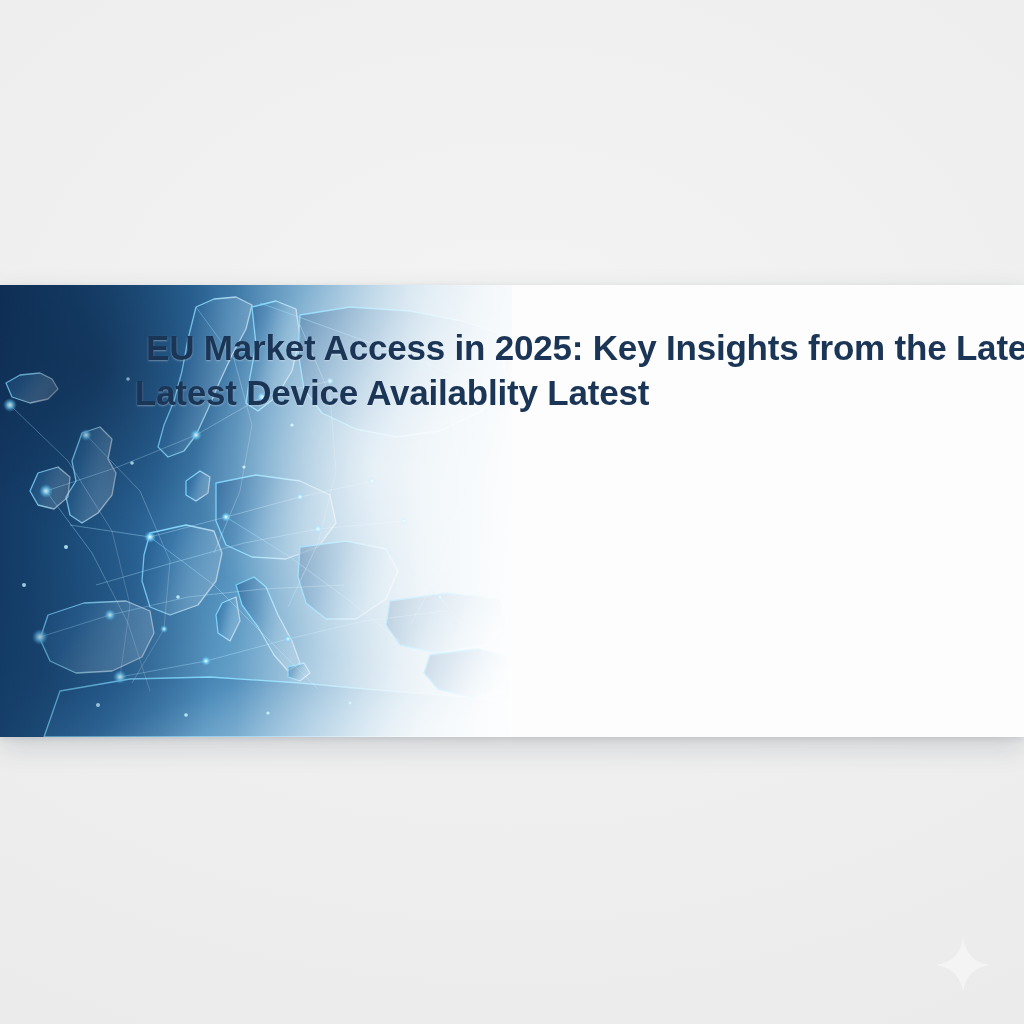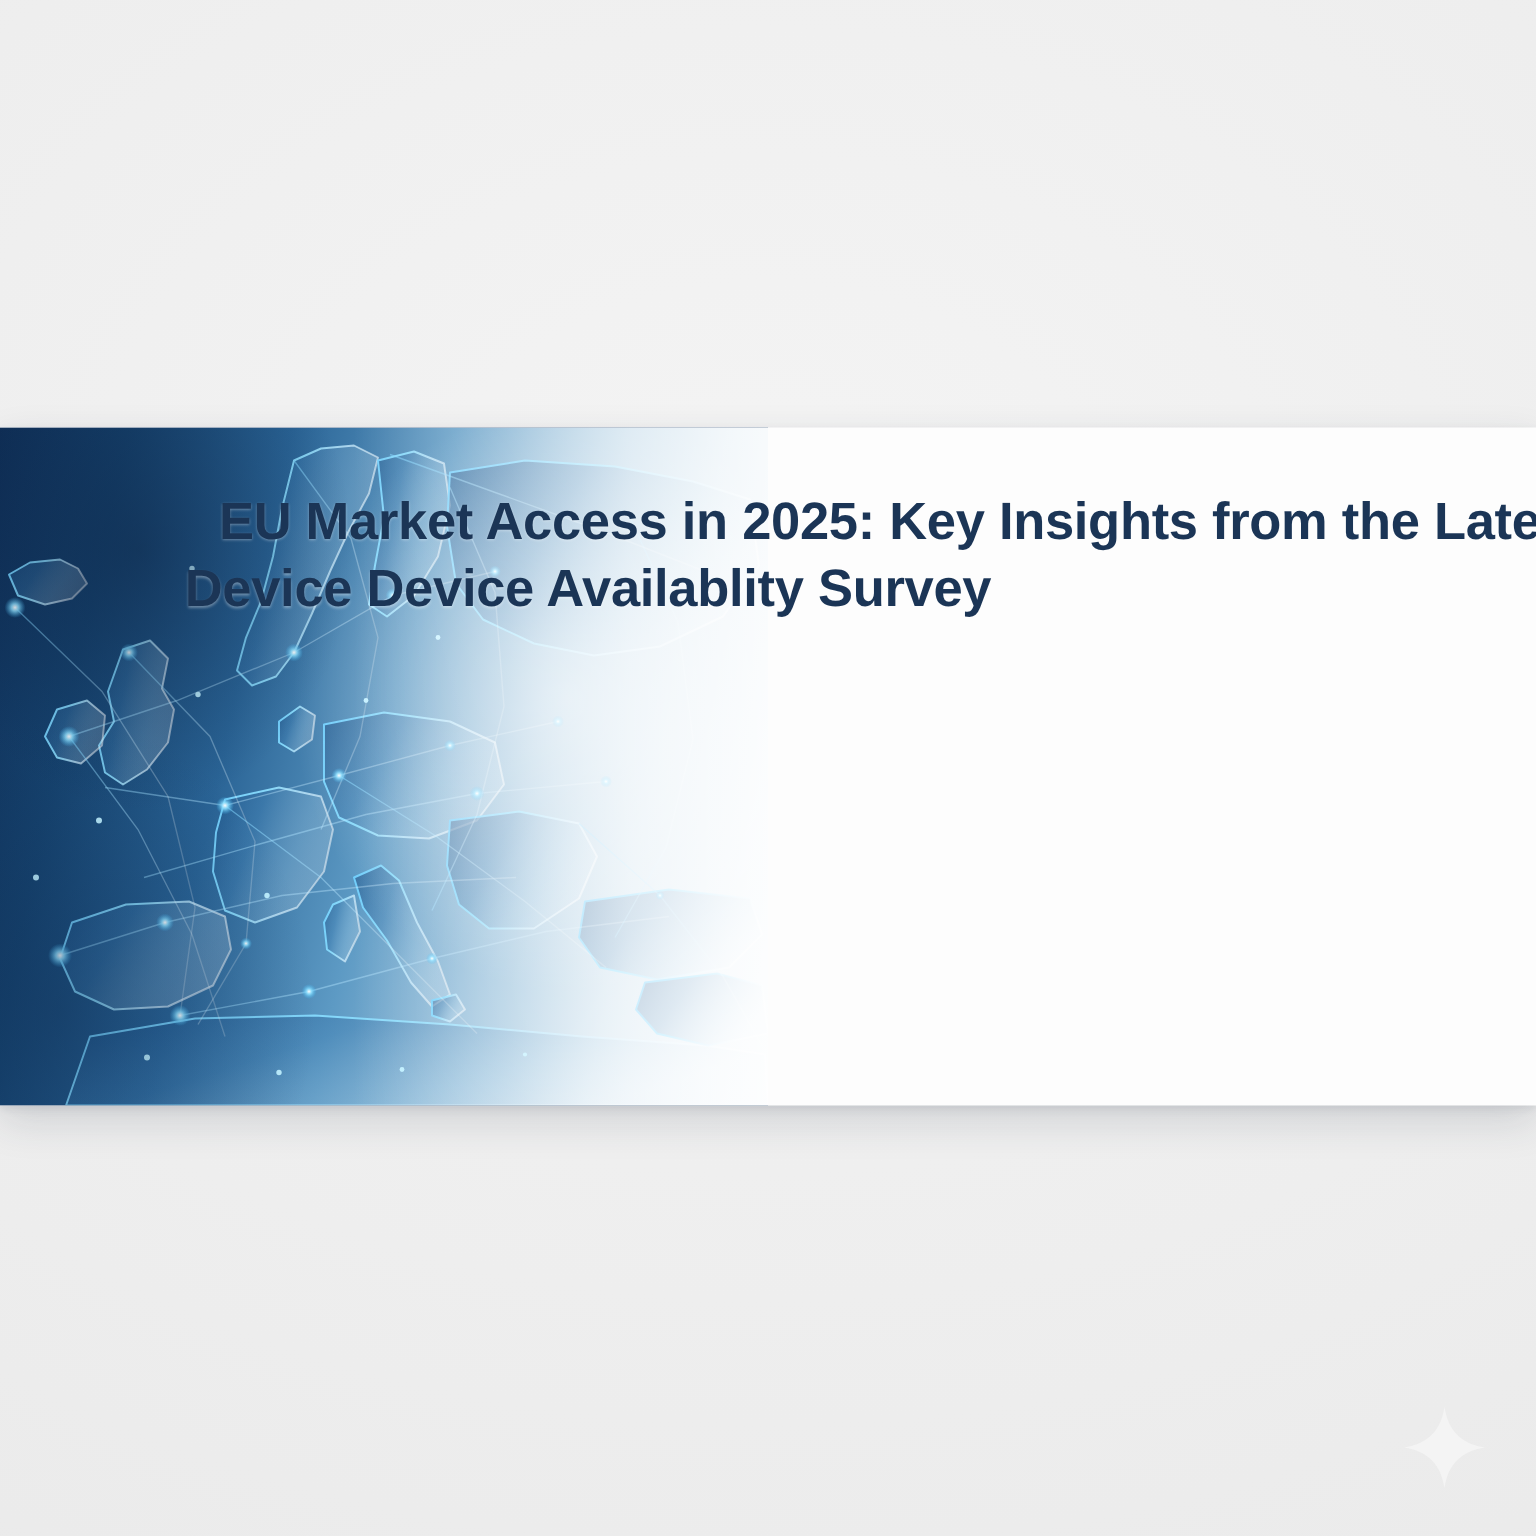--- a/index.html
+++ b/index.html
@@ -256,16 +256,16 @@
         <circle cx="128" cy="94" r="1.8"></circle>
       </g>
     </svg>
 
     <div class="map-glow"></div>
     <div class="map-fade"></div>
   </div>
 
   <div id="headline">
     <span class="hl-line line1">EU Market Access in 2025: Key Insights from the Latest</span>
-    <span class="hl-line line2">Device Device Availablity Survey</span>
+    <span class="hl-line line2">Latest Device Availablity Latest</span>
   </div>
 
 </div>
 
 </body></html>

